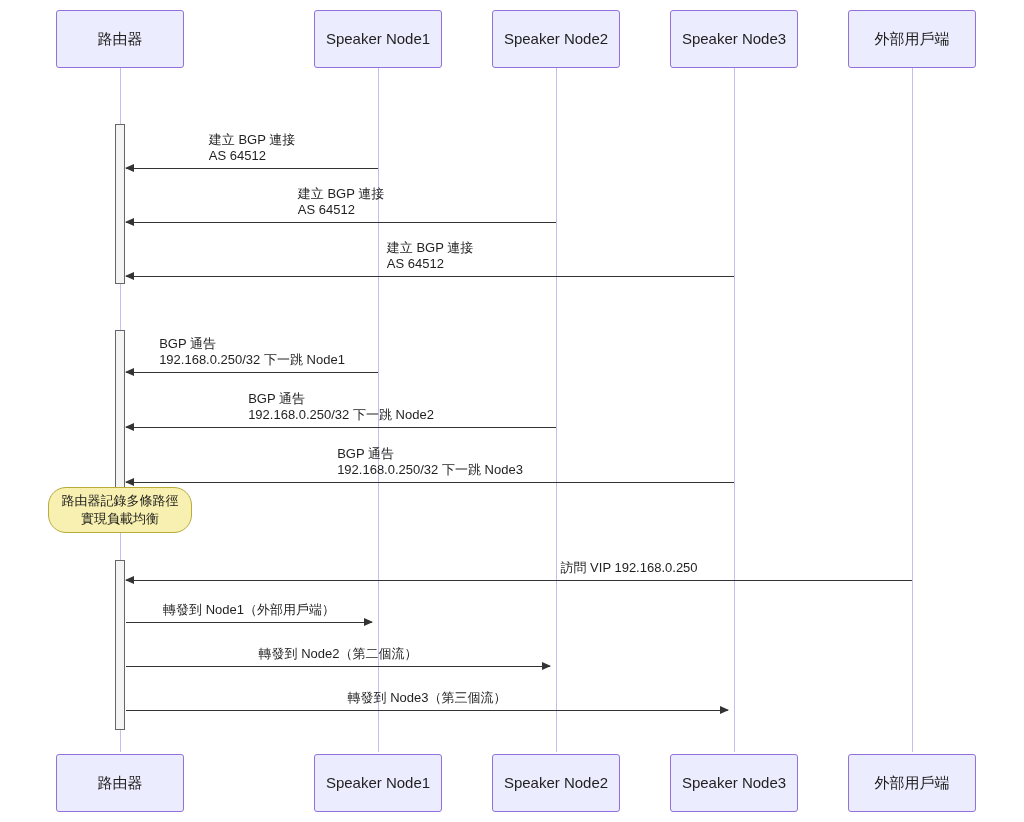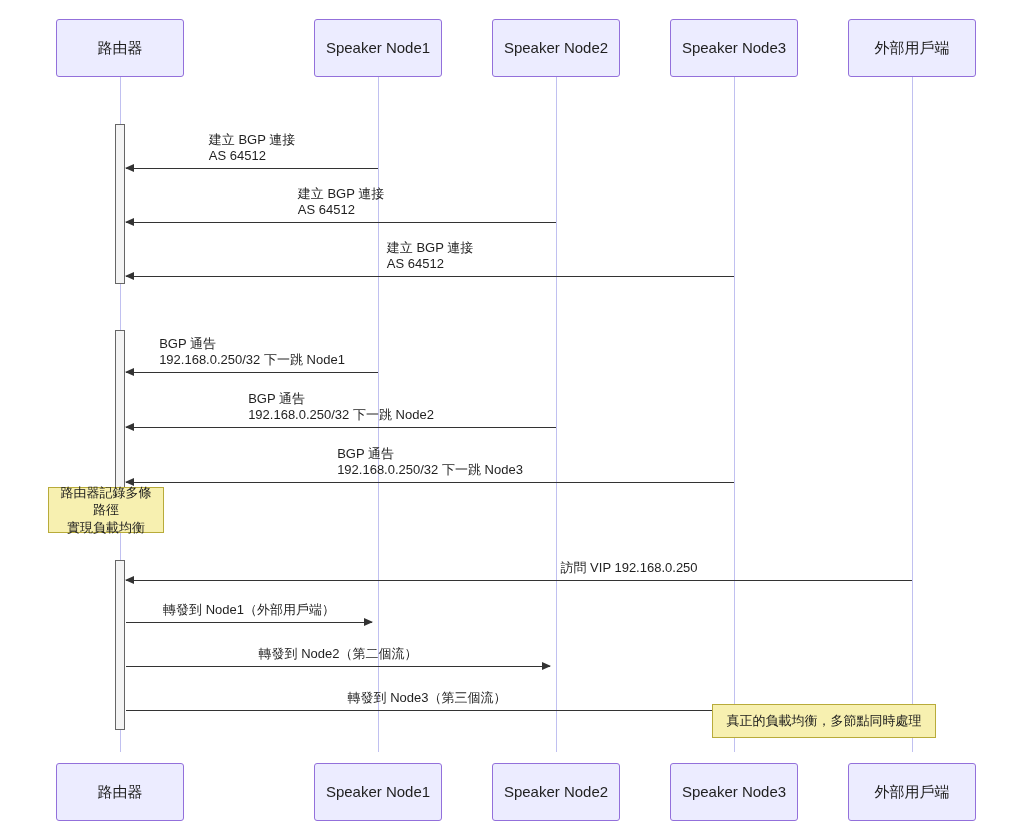--- a/index.html
+++ b/index.html
@@ -15,21 +15,20 @@
   .actor{
     position:absolute;
     background:#ececff;
     border:1px solid #9370db;
     border-radius:3px;
     display:flex;align-items:center;justify-content:center;
     font-size:15px;color:#1f1f1f;
     box-sizing:border-box;
     text-align:center;
     line-height:1.2;
-    margin-top:9px;
   }
 
   
   .lifeline{
     position:absolute;
     width:1px;
     background:#c0c0f0;
   }
 
   
@@ -202,30 +201,27 @@
   </div>
 
   <div class="msg right" style="left:126px;top:710px;width:602px;">
     <div class="line"></div>
     <div class="head"></div>
     <div class="label">
       <div>轉發到 Node3（第三個流）</div>
     </div>
   </div>
 
-  <div class="note" style="left:48px;top:487px;width:116px;height:46px;">
+  <div class="note" style="left:48px;top:487px;width:144px;height:46px;border-radius:18px;">
     <div>
       <div>路由器記錄多條路徑</div>
       <div>實現負載均衡</div>
     </div>
   </div>
 
-  <div class="note" style="left:712px;top:704px;width:224px;height:34px;">
-    <span>真正的負載均衡，多節點同時處理</span>
-  </div>
 
   <div class="actor" style="left:56px;top:754px;width:128px;height:58px;">
     <span>路由器</span>
   </div>
   <div class="actor" style="left:314px;top:754px;width:128px;height:58px;">
     <span>Speaker Node1</span>
   </div>
   <div class="actor" style="left:492px;top:754px;width:128px;height:58px;">
     <span>Speaker Node2</span>
   </div>

